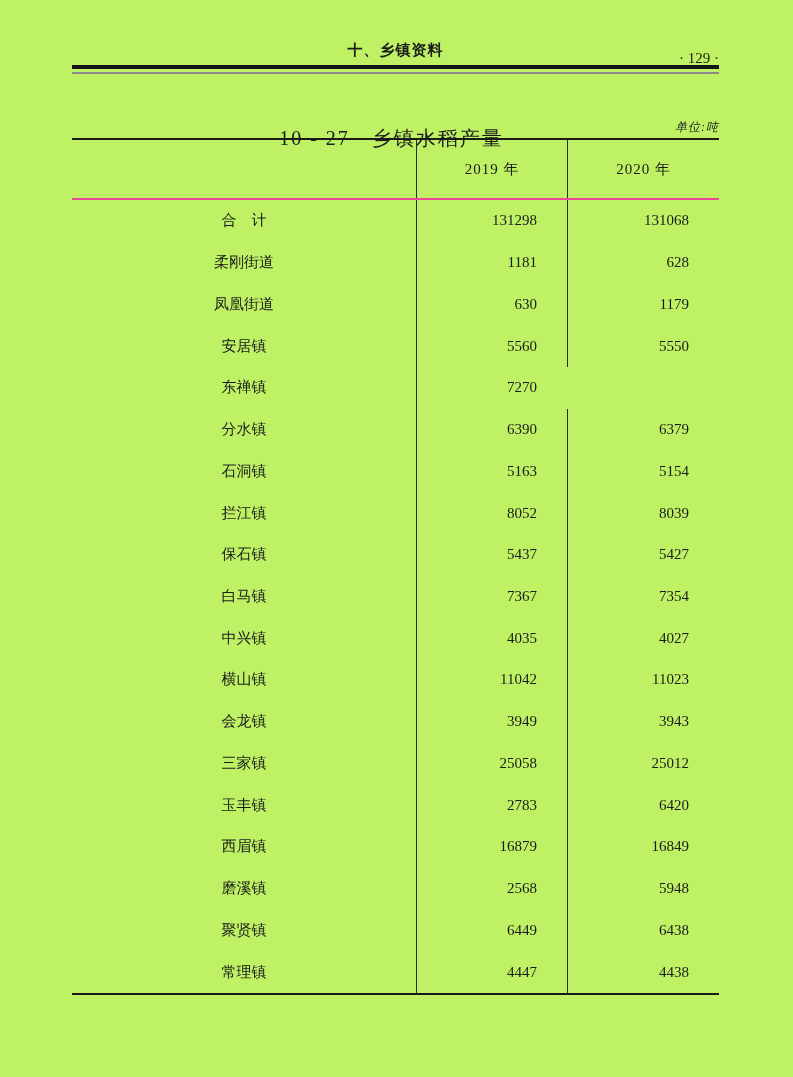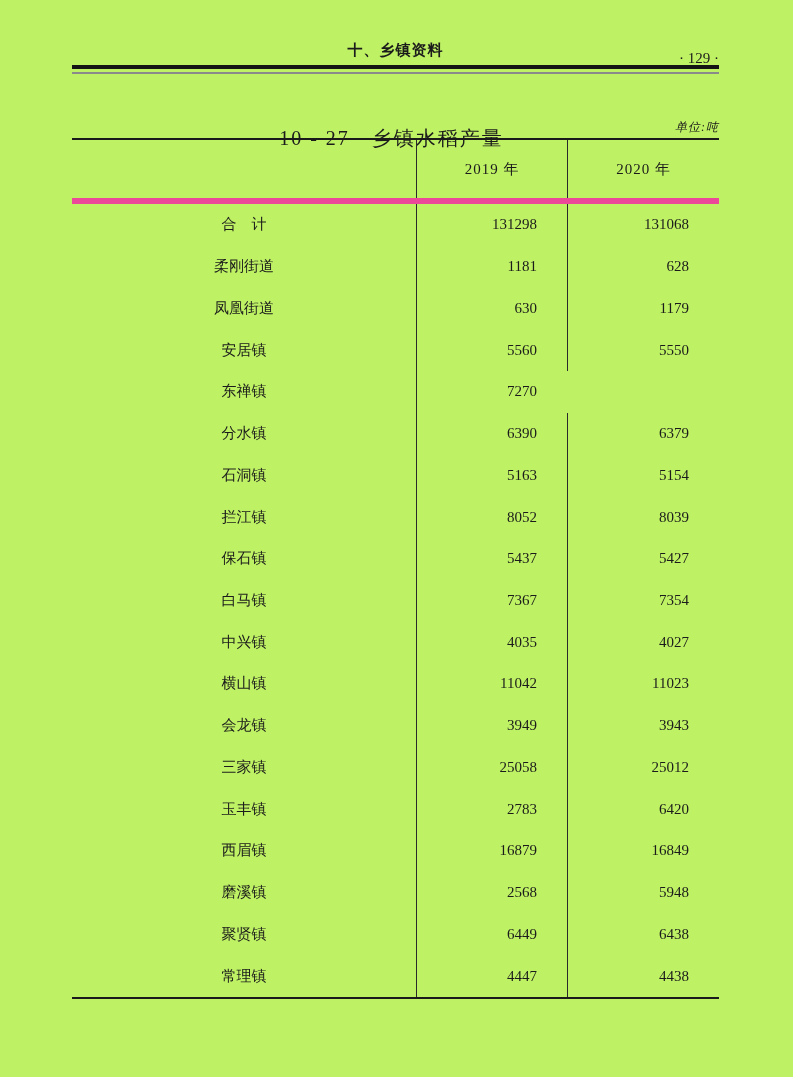--- a/index.html
+++ b/index.html
@@ -86,21 +86,21 @@
     width: 647px;
     border-top: 2px solid #1a1a1a;
     border-bottom: 2px solid #1a1a1a;
   }
   .thead-row, .t-row {
     display: grid;
     grid-template-columns: 344px 151px 152px;
   }
   .thead-row {
     height: 58px;
-    border-bottom: 6px solid #ec4899;
+    border-bottom: 2px solid #ec4899;
   }
   .t-row { height: 41.74px; }
   .cell {
     display: flex;
     align-items: center;
     font-size: 15px;
     overflow: hidden;
   }
   .cell.stub { justify-content: center; }
   .cell.head {

